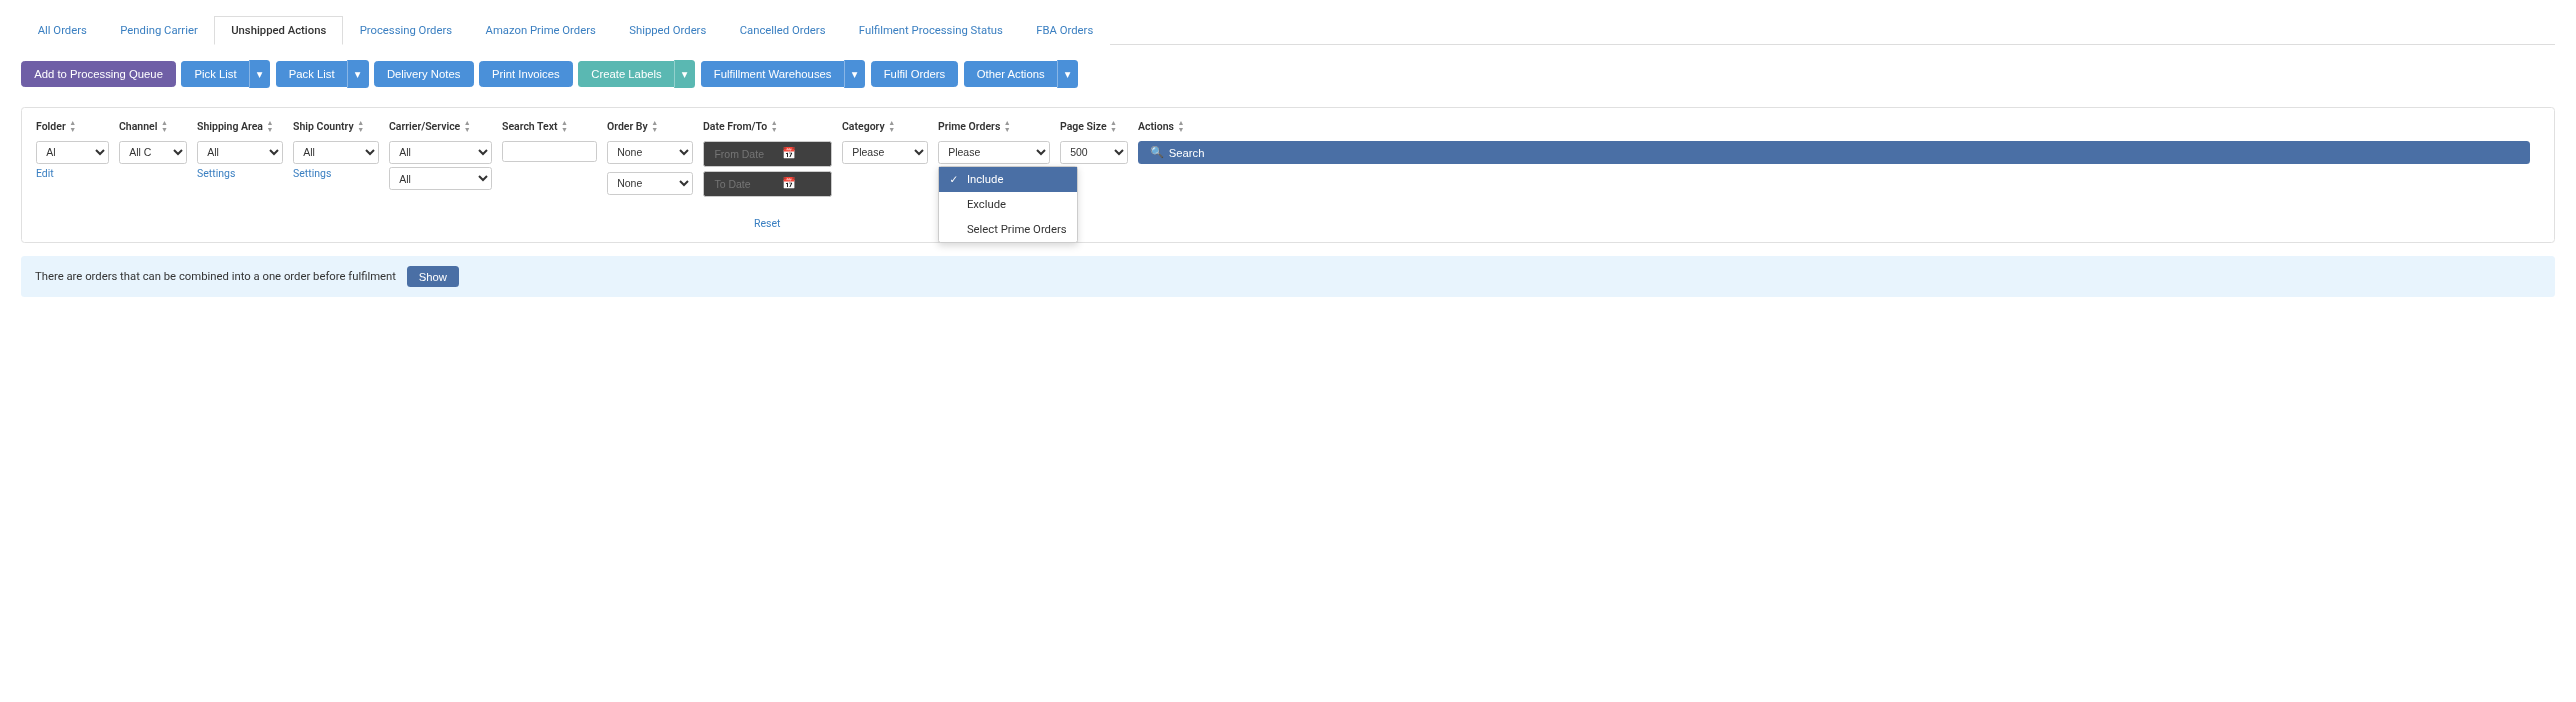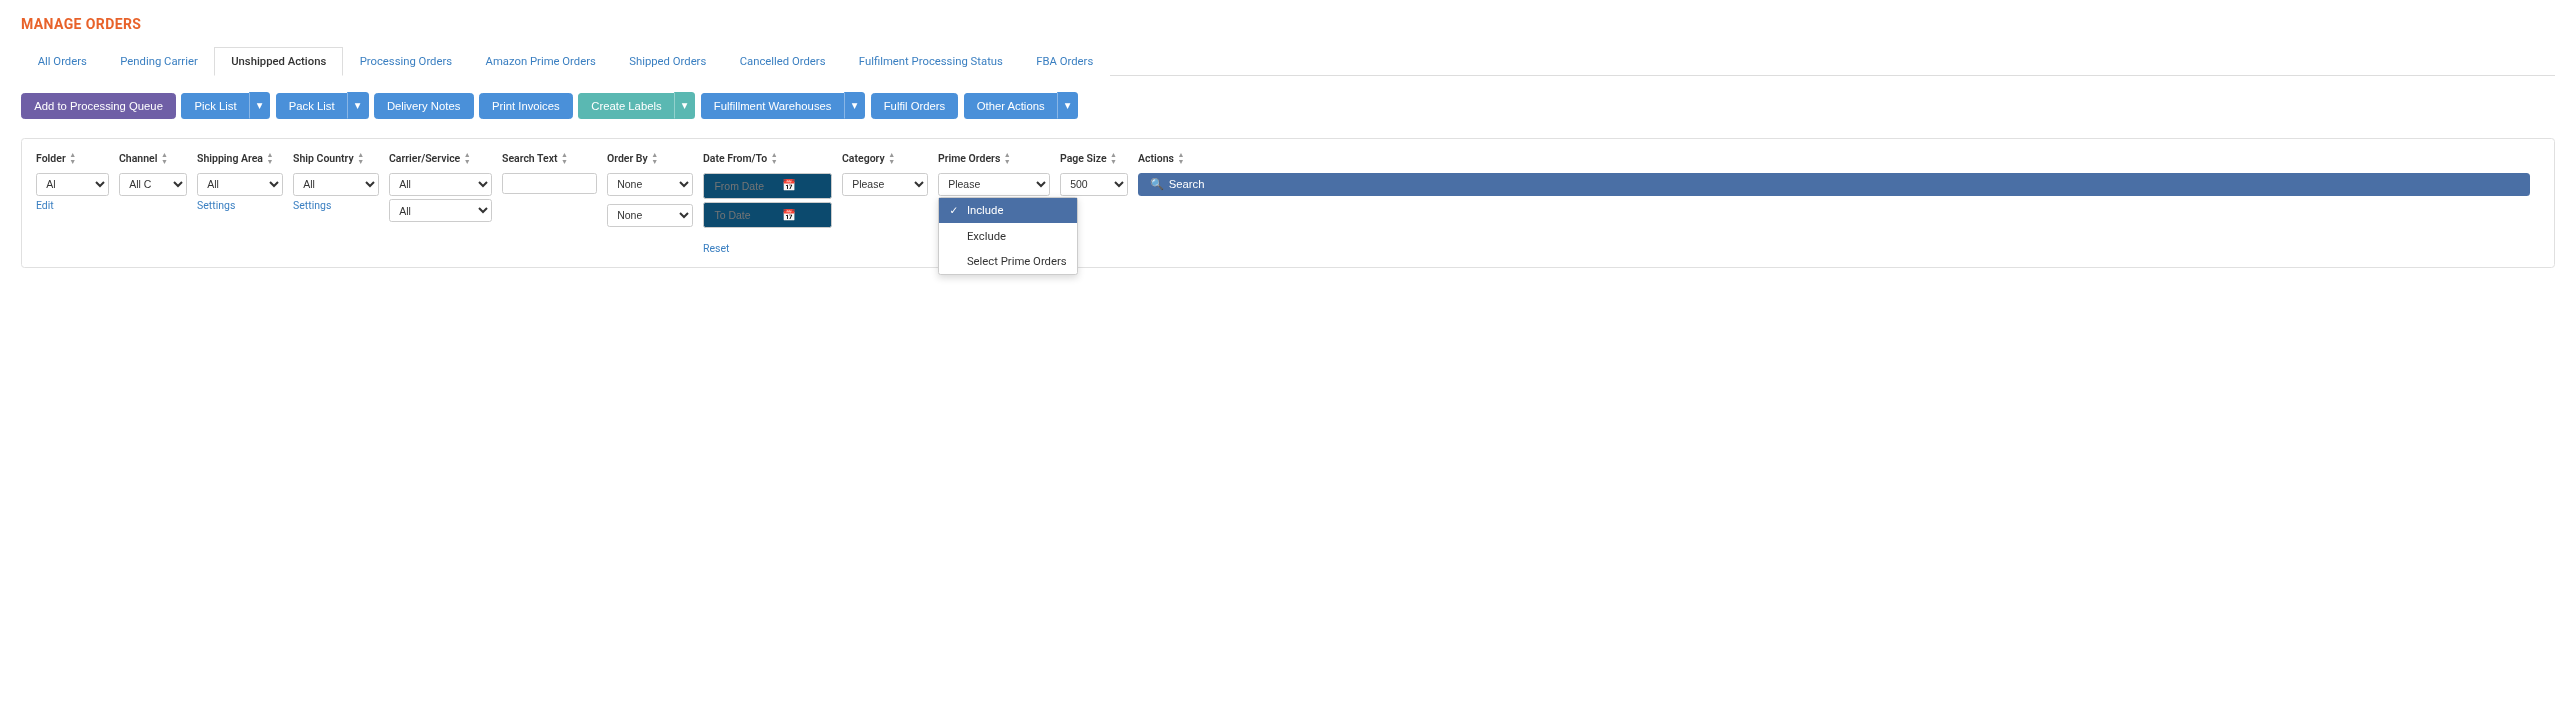--- a/index.html
+++ b/index.html
@@ -111,30 +111,30 @@
       border-radius: 2.6px;
       font-size: 10.5px;
       width: 100%;
     }
 
     .date-input-wrap {
       display: flex; align-items: center;
       border: 0.9px solid #ccc; border-radius: 2.6px;
       padding: 2.6px 5.2px;
       gap: 3.5px;
-      background: #0c4a6e;
+      background: #404040;
     }
     .date-input-wrap input {
       border: none; outline: none; font-size: 10.5px; color: #999; background: transparent; width: 70px;
     }
     .calendar-icon { color: #999; font-size: 11.3px; cursor: pointer; }
 
     .link { color: #3a7fc1; cursor: pointer; font-size: 10.5px; text-decoration: none; }
 
-    .reset-link { color: #3a7fc1; cursor: pointer; font-size: 10.5px; margin-top: 10px; }
+    .reset-link { color: #3a7fc1; cursor: pointer; font-size: 10.5px; margin-top: 17px; text-align: center; }
 
     .search-btn {
       display: inline-flex; align-items: center; gap: 4.4px;
       background: #4a6fa5; color: #fff;
       border: none; border-radius: 3.5px;
       padding: 5.2px 12.2px;
       font-size: 11.3px;
       cursor: pointer;
       font-weight: 500;
     }
@@ -178,21 +178,20 @@
       padding: 4.4px 12.2px;
       font-size: 11.3px;
       cursor: pointer;
     }
   </style>
 </head>
 <body>
 
 <div class="page">
 
-  <div class="page-title">MANAGE ORDERS</div>
 
   <div class="tabs">
     <div class="tab">All Orders</div>
     <div class="tab">Pending Carrier</div>
     <div class="tab active">Unshipped Actions</div>
     <div class="tab">Processing Orders</div>
     <div class="tab">Amazon Prime Orders</div>
     <div class="tab">Shipped Orders</div>
     <div class="tab">Cancelled Orders</div>
     <div class="tab">Fulfilment Processing Status</div>
@@ -455,14 +454,18 @@
 
       <div class="filter-cell actions" style="flex:1;">
         <button class="search-btn">
           <span>🔍</span>
           <span>Search</span>
         </button>
       </div>
     </div>
   </div>
 
+  <div class="info-bar">
+    <span>There are orders that can be combined into a one order before fulfilment</span>
+    <button class="show-btn">Show</button>
+  </div>
 </div>
 
 
 </body></html>

